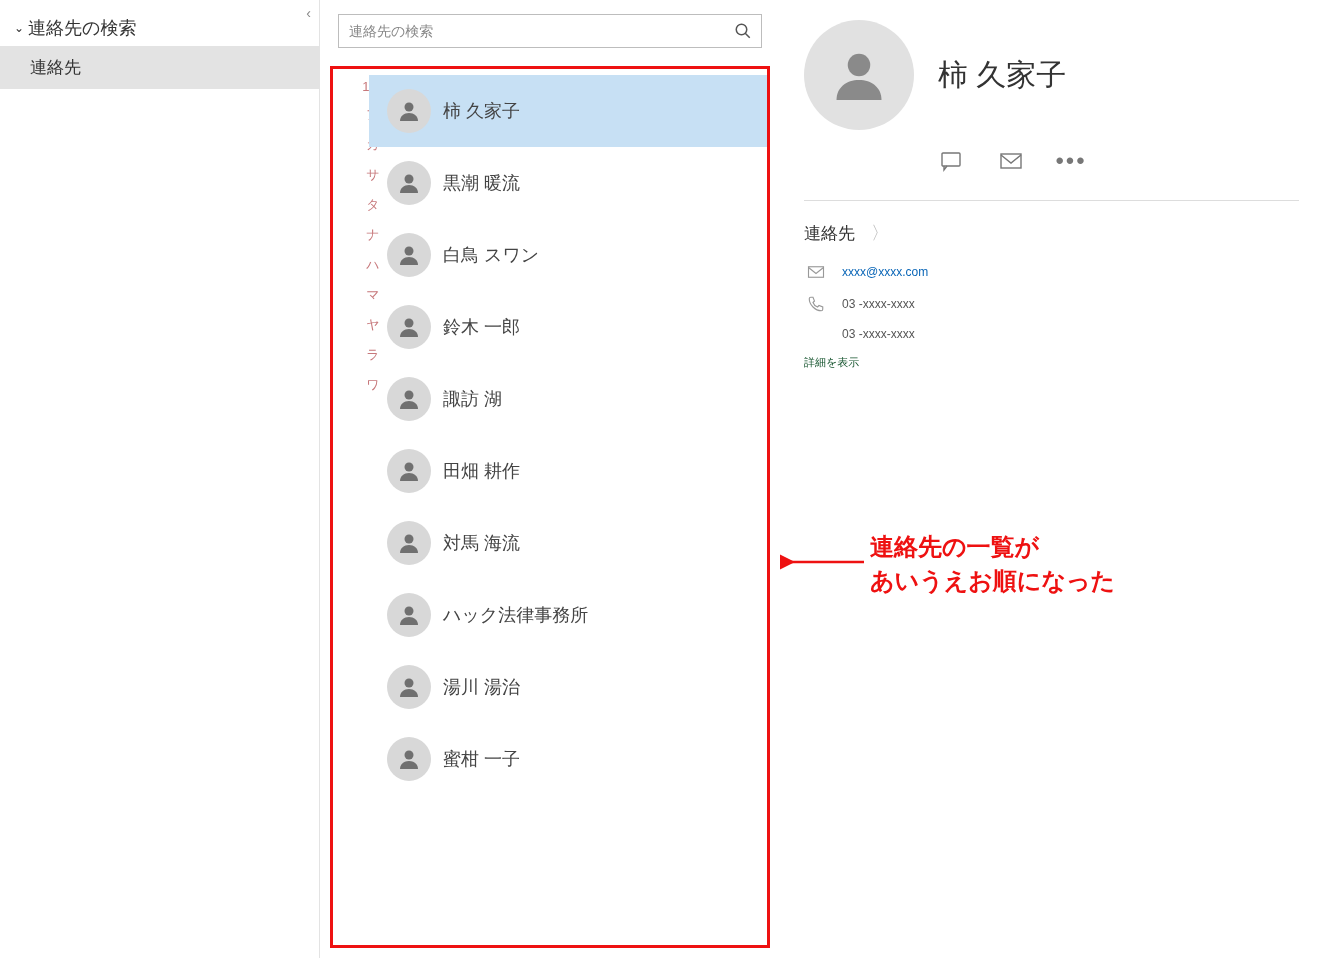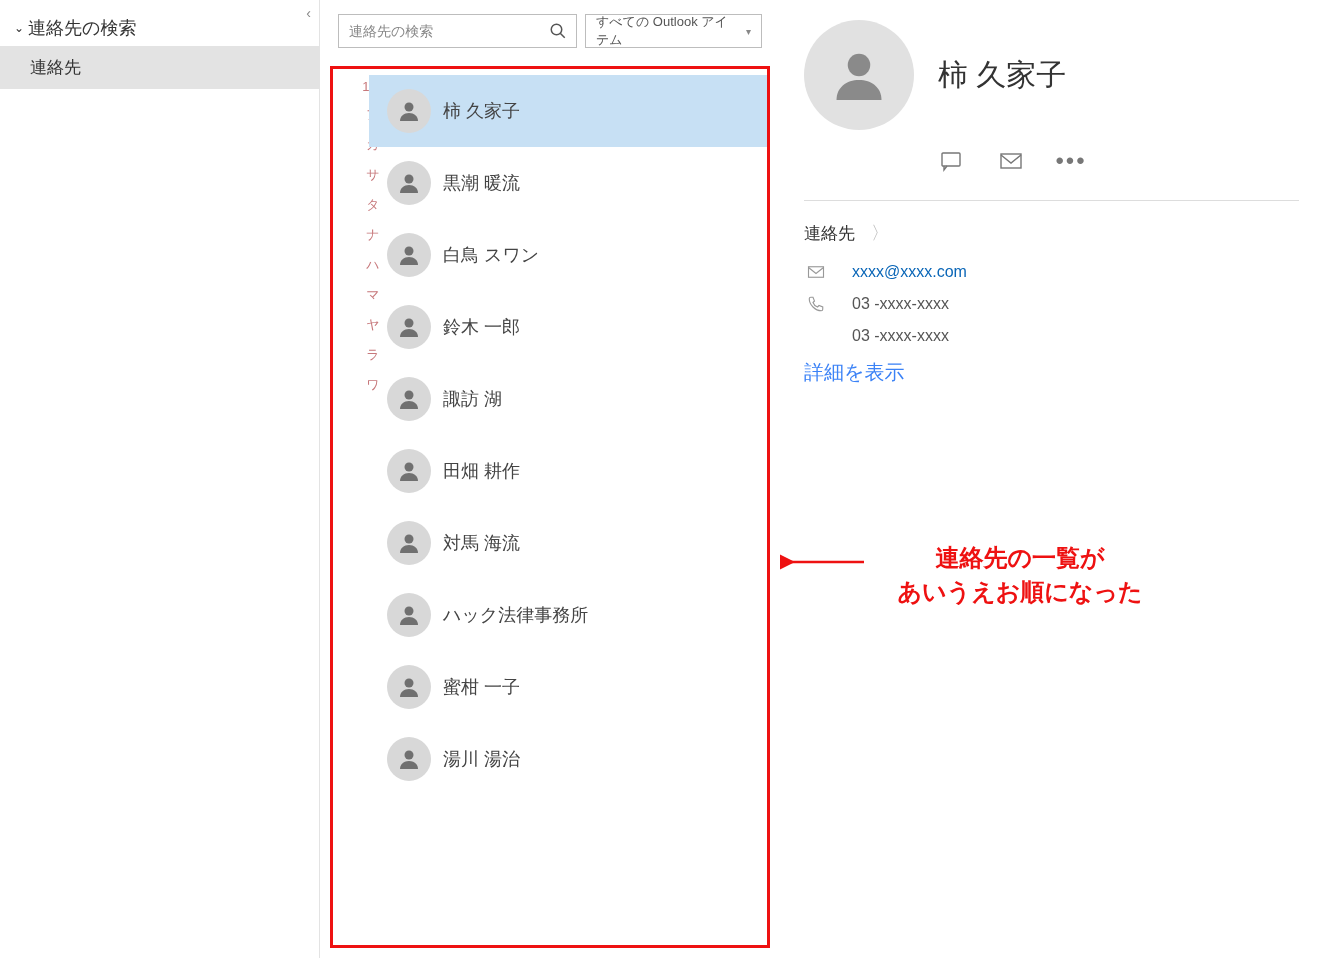--- a/index.html
+++ b/index.html
@@ -40,31 +40,31 @@
 .avatar-lg { width: 110px; height: 110px; border-radius: 50%; background: #e1e1e1; display: flex; align-items: center; justify-content: center; }
 .avatar-lg svg { width: 60px; height: 60px; fill: #8a8a8a; }
 .detail-name { font-size: 30px; color: #333; }
 .action-row { display: flex; gap: 34px; padding-left: 134px; margin-bottom: 26px; }
 .action-icon { width: 26px; height: 26px; display: flex; align-items: center; justify-content: center; color: #666; cursor: pointer; }
 .action-icon svg { width: 24px; height: 24px; fill: none; stroke: #777; stroke-width: 1.4; }
 .dots { font-size: 24px; letter-spacing: 2px; color: #777; line-height: 1; }
 .detail-divider { border-top: 1px solid #ddd; margin-bottom: 20px; }
 .section-header { display: flex; align-items: center; gap: 16px; font-size: 17px; color: #333; margin-bottom: 18px; cursor: pointer; }
 .section-header .arrow { color: #bbb; font-size: 18px; }
-.info-row { display: flex; align-items: center; gap: 26px; padding-left: 2px; margin-bottom: 14px; font-size: 16px; }
+.info-row { display: flex; align-items: center; gap: 16px; padding-left: 2px; margin-bottom: 14px; font-size: 12px; }
 .info-row .ico { width: 20px; display: flex; justify-content: center; color: #999; }
 .info-row .ico svg { width: 18px; height: 18px; fill: none; stroke: #999; stroke-width: 1.5; }
 .info-row.link .val { color: #0a66b7; cursor: pointer; }
 .info-row .val { color: #555; }
-.show-more { color: #3b82f6; font-size: 20px; cursor: pointer; }
+.show-more { color: #14532d; font-size: 11px; cursor: pointer; }
 
 
 .annotation-arrow { position: absolute; top: 552px; left: 784px; display: flex; align-items: center; }
 .annotation-arrow svg { overflow: visible; }
-.annotation-text { position: absolute; top: 543px; left: 870px; color: #e11; font-size: 24px; font-weight: bold; line-height: 1.4; text-align: center; width: 300px; font-family: Liberation Mono, monospace; }
+.annotation-text { position: absolute; top: 530px; left: 870px; color: #e11; font-size: 24px; font-weight: bold; line-height: 1.4; text-align: left; width: 300px; }
 </style>
 </head>
 <body>
 
 <div class="app">
 
   <div class="sidebar">
     <span class="collapse-arrow">‹</span>
     <div class="nav-group-header">
       <span class="chevron">⌄</span>
@@ -78,24 +78,20 @@
   <div class="middle">
     <div class="search-row">
       <div class="search-box">
         <input class="search-input" type="text" placeholder="連絡先の検索" style="">
         <div class="search-btn">
           <svg viewBox="0 0 24 24" width="18" height="18">
               <circle cx="10" cy="10" r="7" fill="none" stroke="#555" stroke-width="2"></circle>
               <line x1="15" y1="15" x2="21" y2="21" stroke="#555" stroke-width="2"></line>
             </svg>
         </div>
-      </div>
-      <div class="scope-select">
-        <span>すべての Outlook アイテム</span>
-        <span class="tri">▾</span>
       </div>
     </div>
 
     <div class="list-area">
       <div class="index-col" id="index-col">
           <div class="index-item">123</div>
           <div class="index-item">ア</div>
           <div class="index-item">カ</div>
           <div class="index-item">サ</div>
           <div class="index-item">タ</div>
@@ -179,30 +175,30 @@
             </div>
             <div class="contact-name">ハック法律事務所</div>
           </div>
           <div class="contact-row">
             <div class="avatar-sm">
               <svg viewBox="0 0 24 24">
                 <circle cx="12" cy="8" r="4.5"></circle>
                 <path d="M3 22c0-5 4-8 9-8s9 3 9 8"></path>
               </svg>
             </div>
+            <div class="contact-name">湯川 湯治</div>
+          </div>
+          <div class="contact-row">
+            <div class="avatar-sm">
+              <svg viewBox="0 0 24 24">
+                <circle cx="12" cy="8" r="4.5"></circle>
+                <path d="M3 22c0-5 4-8 9-8s9 3 9 8"></path>
+              </svg>
+            </div>
             <div class="contact-name">蜜柑 一子</div>
-          </div>
-          <div class="contact-row">
-            <div class="avatar-sm">
-              <svg viewBox="0 0 24 24">
-                <circle cx="12" cy="8" r="4.5"></circle>
-                <path d="M3 22c0-5 4-8 9-8s9 3 9 8"></path>
-              </svg>
-            </div>
-            <div class="contact-name">湯川 湯治</div>
           </div>
         </div>
     </div>
   </div>
 
   <div class="detail">
     <div class="detail-header">
       <div class="avatar-lg">
         <svg viewBox="0 0 24 24">
             <circle cx="12" cy="8" r="4.5"></circle>

